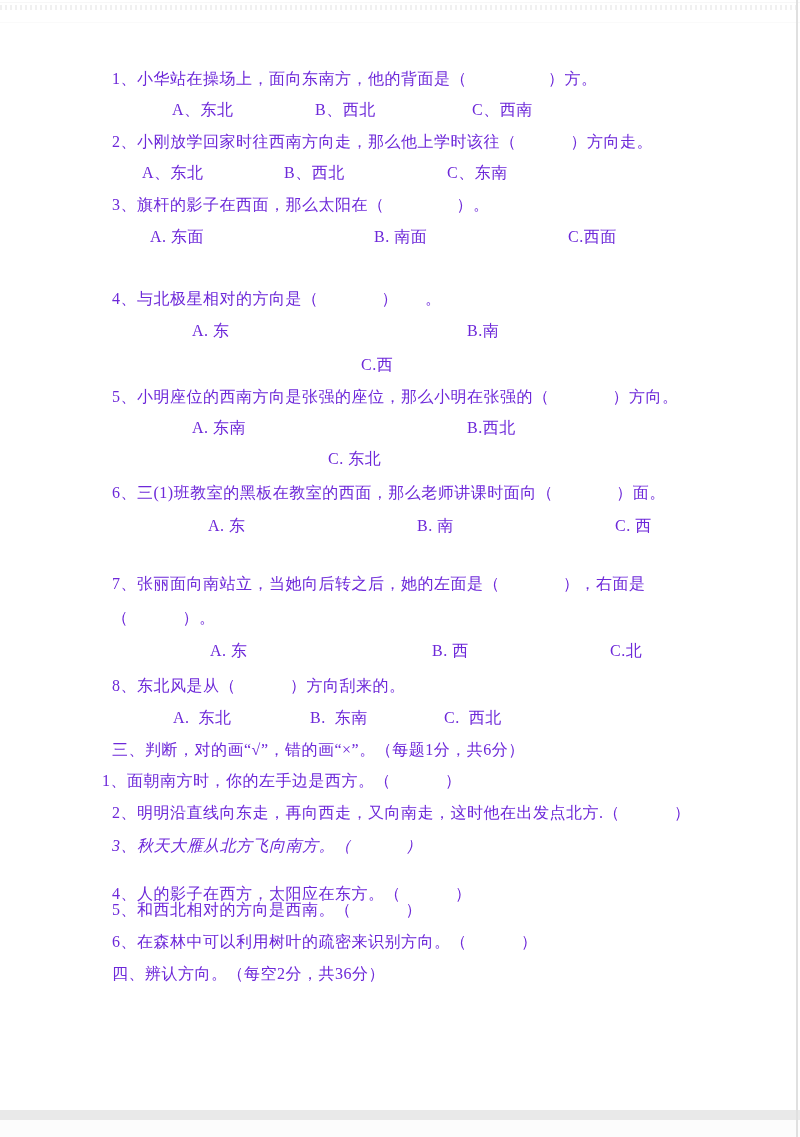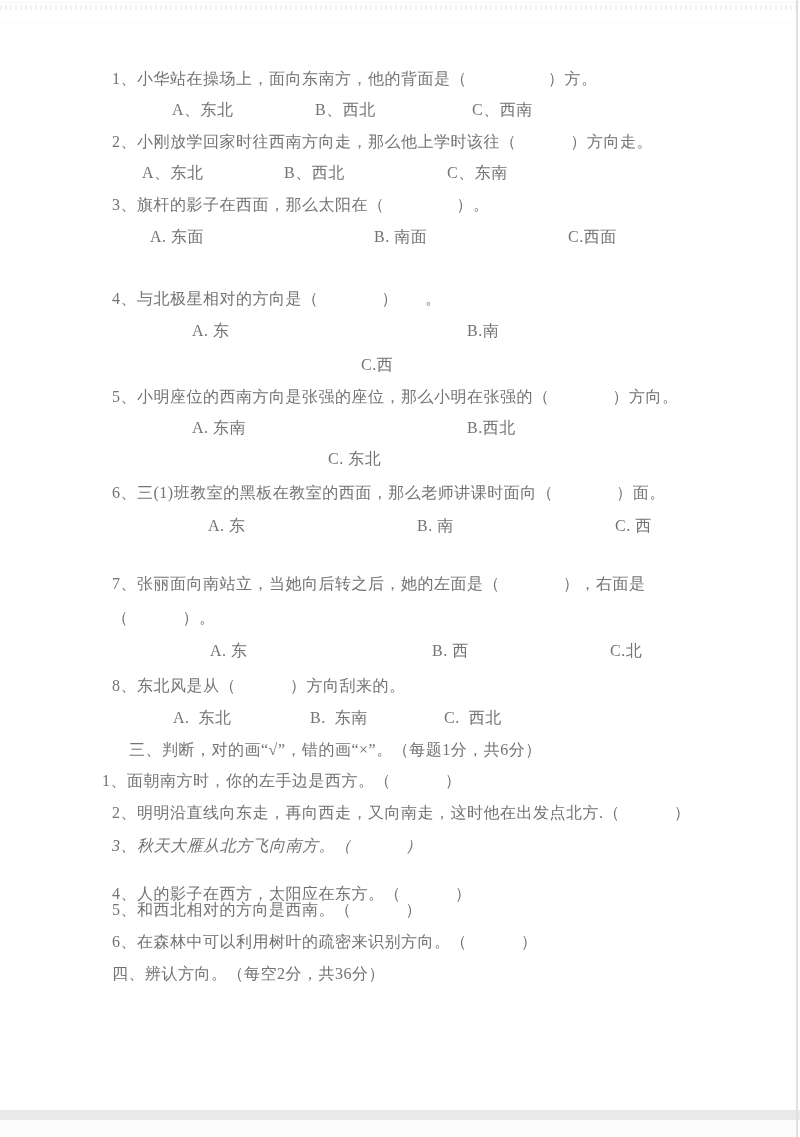--- a/index.html
+++ b/index.html
@@ -21,21 +21,21 @@
   .top-hairline2{
     position:absolute;left:0;top:22px;width:800px;height:1px;
     background:#fafafa;
   }
   .tline{
     position:absolute;
     white-space:pre;
     font-size:16px;
     line-height:1.1;
     letter-spacing:0.5px;
-    color:#737373;
+    color:#6d28d9;
   }
   .watermark{
     position:absolute;
     left:366px;top:988px;
     font-family:"DejaVu Sans","Liberation Sans",sans-serif;
     font-weight:bold;
     font-size:76px;
     line-height:1;
     letter-spacing:-3px;
     color:#ececec;
@@ -89,21 +89,21 @@
       <div class="tline" style="left: 615px; top: 517px;">C. 西</div>
       <div class="tline" style="left: 112px; top: 575px;">7、张丽面向南站立，当她向后转之后，她的左面是（              ），右面是</div>
       <div class="tline" style="left: 112px; top: 609px;">（            ）。</div>
       <div class="tline" style="left: 210px; top: 642px;">A. 东</div>
       <div class="tline" style="left: 432px; top: 642px;">B. 西</div>
       <div class="tline" style="left: 610px; top: 642px;">C.北</div>
       <div class="tline" style="left: 112px; top: 677px;">8、东北风是从（            ）方向刮来的。</div>
       <div class="tline" style="left: 173px; top: 709px;">A.  东北</div>
       <div class="tline" style="left: 310px; top: 709px;">B.  东南</div>
       <div class="tline" style="left: 444px; top: 709px;">C.  西北</div>
-      <div class="tline" style="left: 129px; top: 741px; text-align: center;">三、判断，对的画“√”，错的画“×”。（每题1分，共6分）</div>
+      <div class="tline" style="left: 112px; top: 741px; text-align: center;">三、判断，对的画“√”，错的画“×”。（每题1分，共6分）</div>
       <div class="tline" style="left: 102px; top: 772px;">1、面朝南方时，你的左手边是西方。（            ）</div>
       <div class="tline" style="left: 112px; top: 804px;">2、明明沿直线向东走，再向西走，又向南走，这时他在出发点北方.（            ）</div>
       <div class="tline" style="left: 112px; top: 837px; font-style: italic;">3、秋天大雁从北方飞向南方。（            ）</div>
       <div class="tline" style="left: 112px; top: 869px; margin-top: 16px;">4、人的影子在西方，太阳应在东方。（            ）</div>
       <div class="tline" style="left: 112px; top: 901px;">5、和西北相对的方向是西南。（            ）</div>
       <div class="tline" style="left: 112px; top: 933px;">6、在森林中可以利用树叶的疏密来识别方向。（            ）</div>
       <div class="tline" style="left: 112px; top: 965px;">四、辨认方向。（每空2分，共36分）</div>
     </div>
 
 

